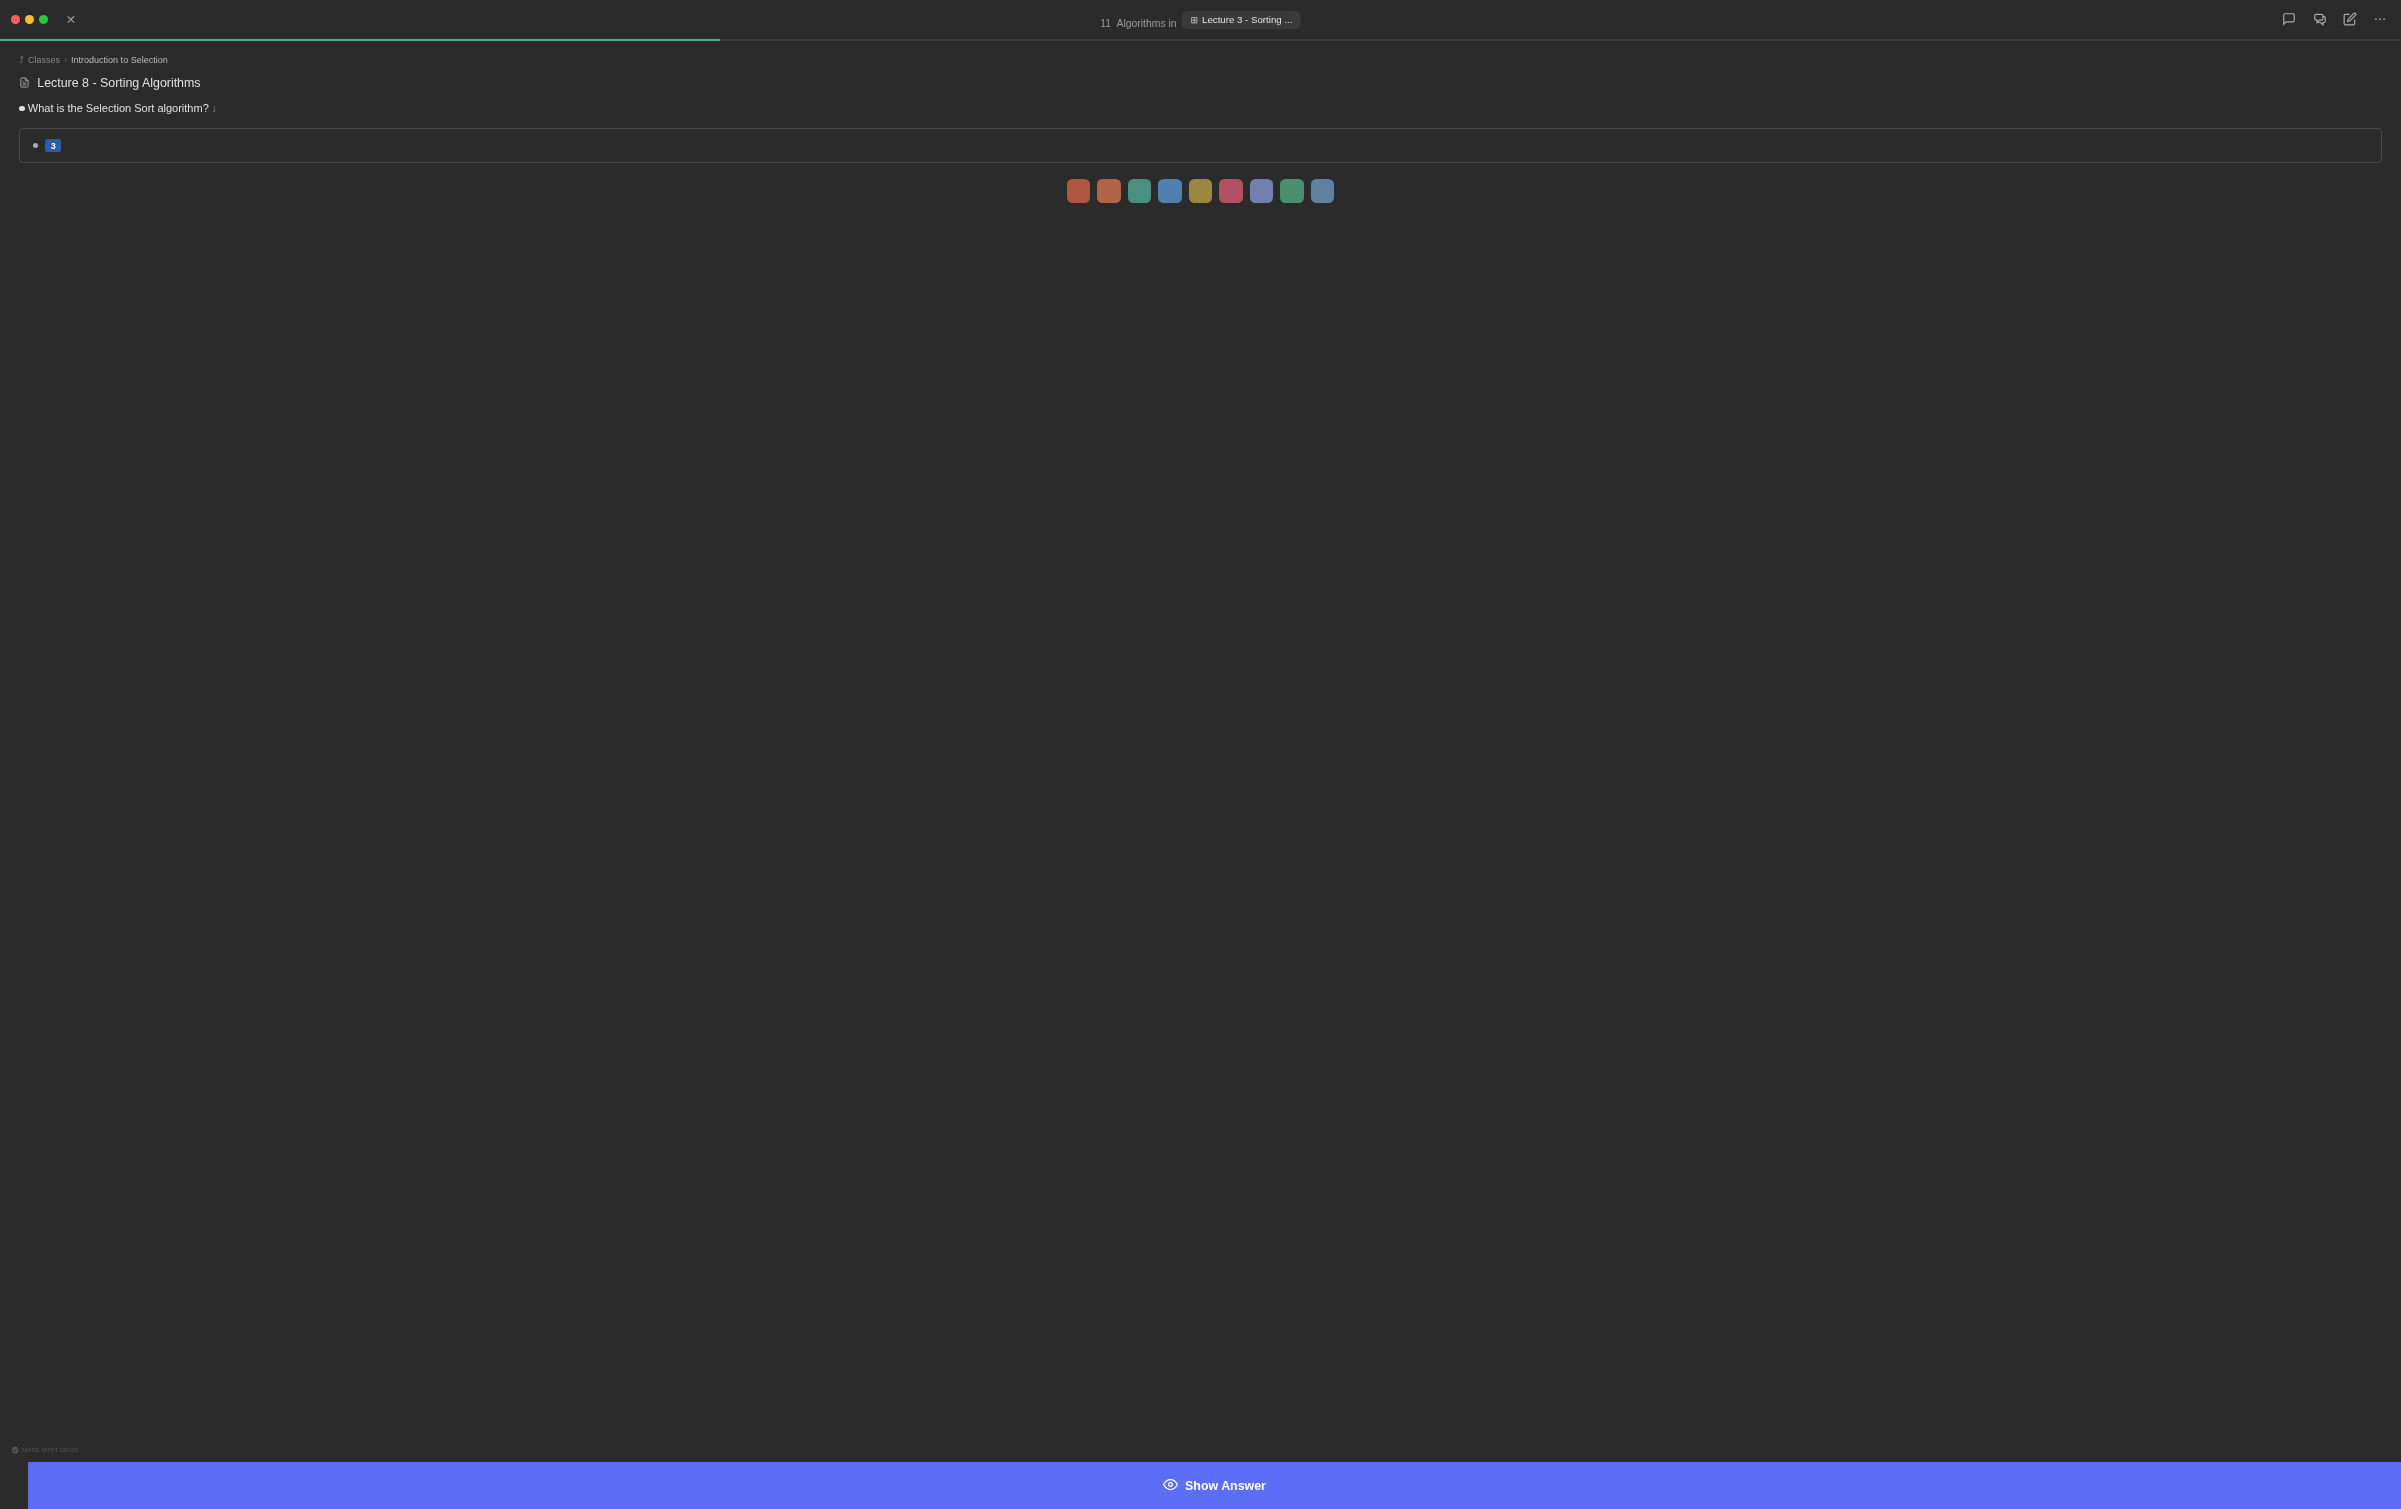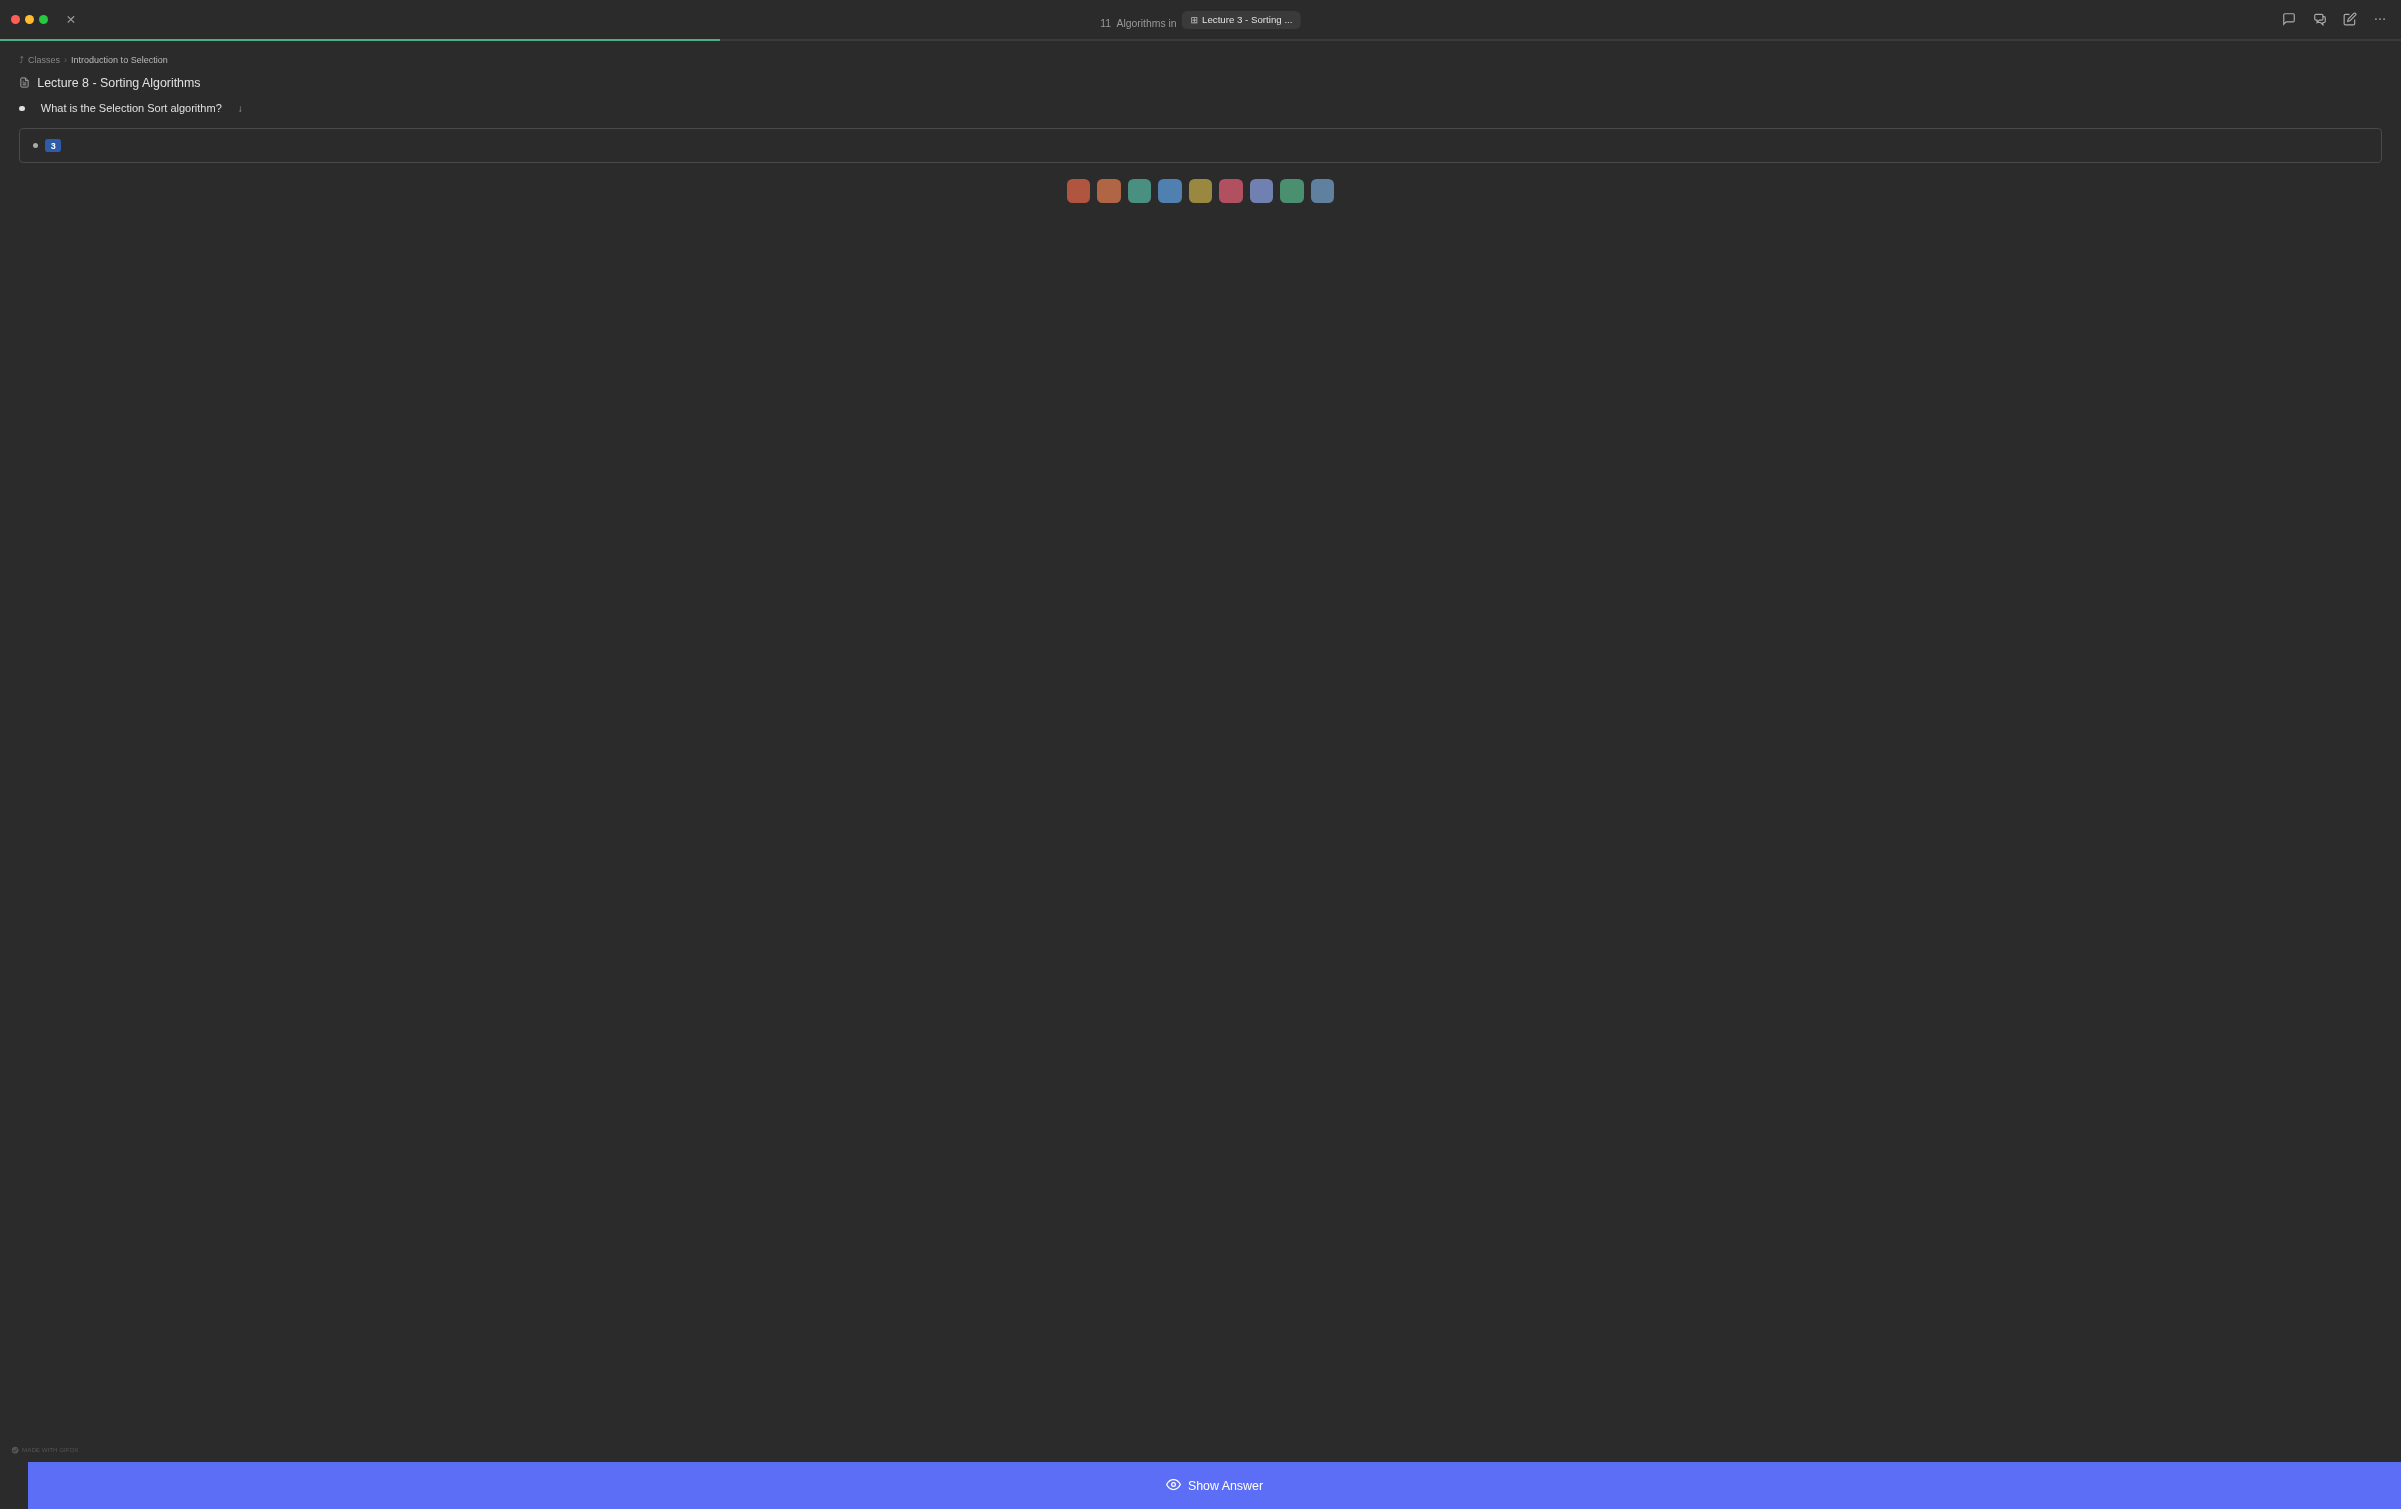--- a/index.html
+++ b/index.html
@@ -180,21 +180,21 @@
 
     .doc-icon {
       font-size: 11px;
       color: #aaa;
     }
 
     
     .question-row {
       display: flex;
       align-items: center;
-      gap: 16px;
+      gap: 3px;
       font-size: 11px;
       color: #e0e0e0;
       margin-bottom: 14px;
     }
 
     .bullet {
       width: 5.5px;
       height: 5.5px;
       border-radius: 50%;
       background-color: #e0e0e0;
@@ -264,21 +264,21 @@
       left: 0;
       right: 0;
       height: 47px;
       background-color: #5b6ef5;
       display: flex;
       align-items: center;
       justify-content: center;
       gap: 7px;
       font-size: 12.4px;
       color: #fff;
-      font-weight: 400;
+      font-weight: 700;
       cursor: pointer;
       border: none;
       margin-left: 28px;
     }
 
     .eye-icon {
       font-size: 12.4px;
     }
 
     

